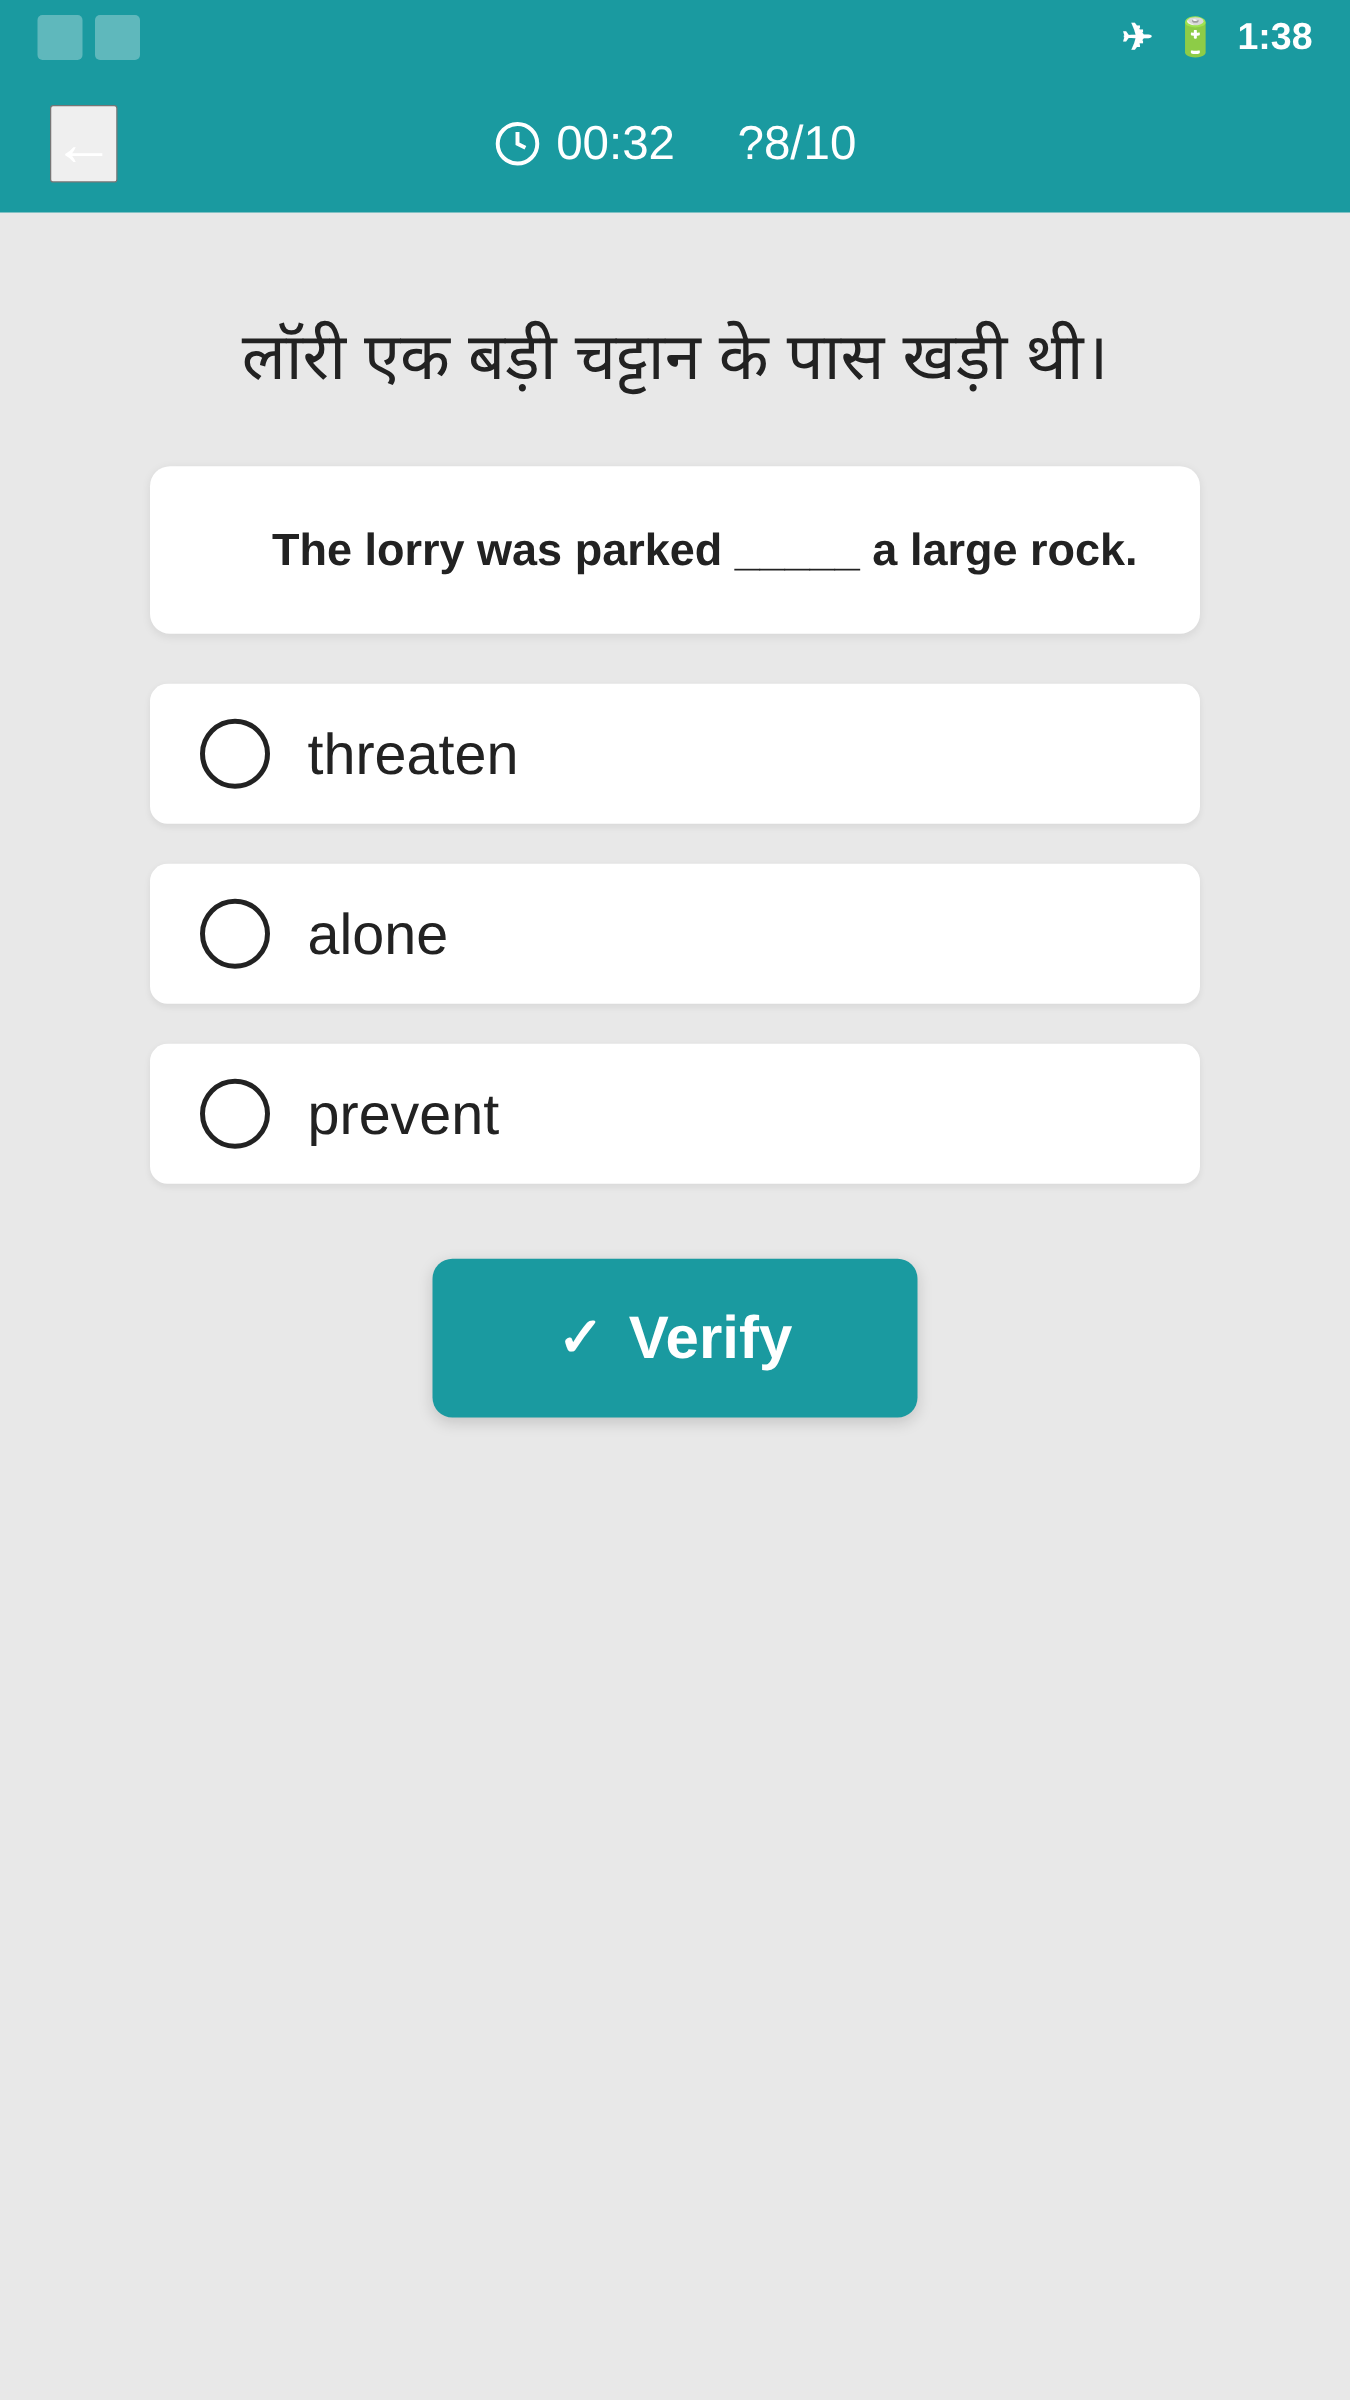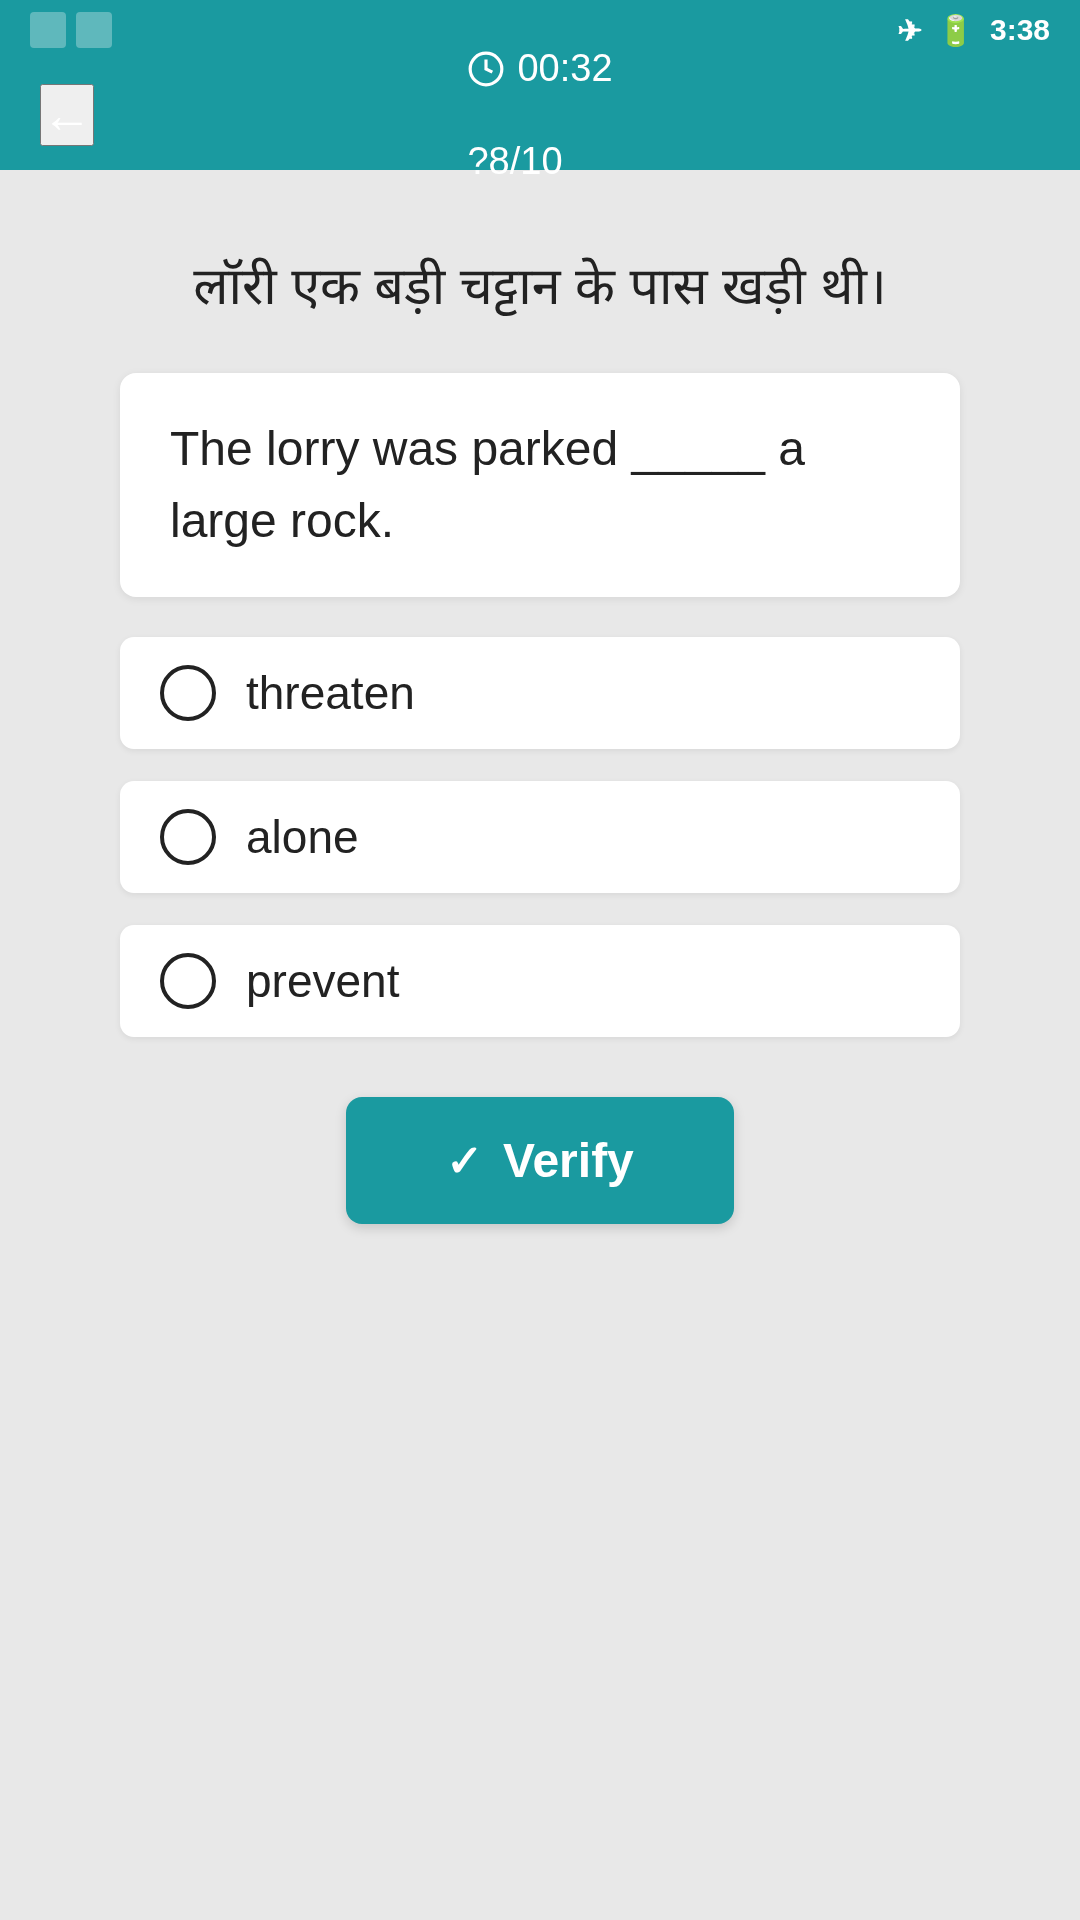--- a/index.html
+++ b/index.html
@@ -63,21 +63,20 @@
       cursor: pointer;
       display: flex;
       align-items: center;
     }
 
     .header-info {
       display: flex;
       align-items: flex-start;
       gap: 50px;
       color: white;
-      flex-direction: column;
     }
 
     .timer {
       display: flex;
       align-items: center;
       gap: 12px;
       font-size: 38px;
       font-weight: 500;
     }
 
@@ -107,26 +106,27 @@
       line-height: 1.4;
       margin-bottom: 20px;
     }
 
     .english-question-box {
       background: white;
       border-radius: 16px;
       padding: 40px 50px;
       width: 100%;
       max-width: 840px;
-      text-align: left;
-      font-size: 48px;
+      text-align: right;
+      font-size: 36px;
       color: #222;
       line-height: 1.5;
       box-shadow: 0 2px 8px rgba(0,0,0,0.08);
       margin-bottom: 10px;
+      font-weight: bold;
     }
 
     
     .options-container {
       width: 100%;
       max-width: 840px;
       display: flex;
       flex-direction: column;
       gap: 32px;
     }
@@ -204,21 +204,21 @@
 <body>
 
 <div class="status-bar">
   <div class="status-bar-left">
     <div class="img-icon"></div>
     <div class="a-icon"></div>
   </div>
   <div class="status-bar-right">
     <span>✈</span>
     <span>🔋</span>
-    <span>3:38</span>
+    <span>1:38</span>
   </div>
 </div>
 
 <div class="header">
   <button class="back-button">←</button>
   <div class="header-info">
     <div class="timer">
       <svg class="timer-icon" viewBox="0 0 24 24" fill="none" stroke="white" stroke-width="2">
         <circle cx="12" cy="12" r="10"></circle>
         <polyline points="12 6 12 12 16 14"></polyline>

